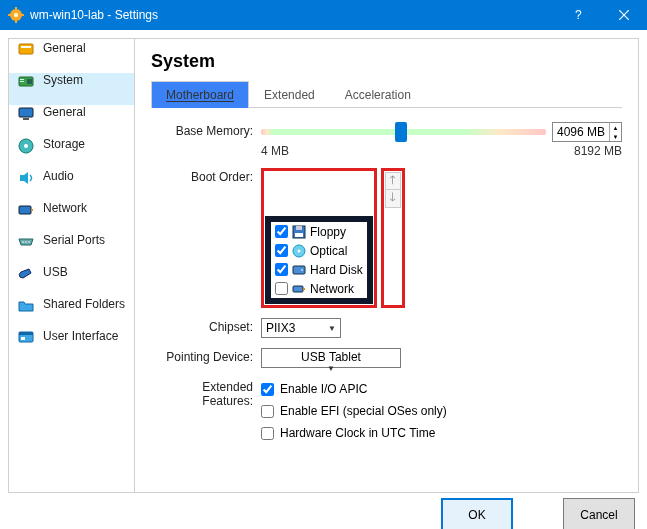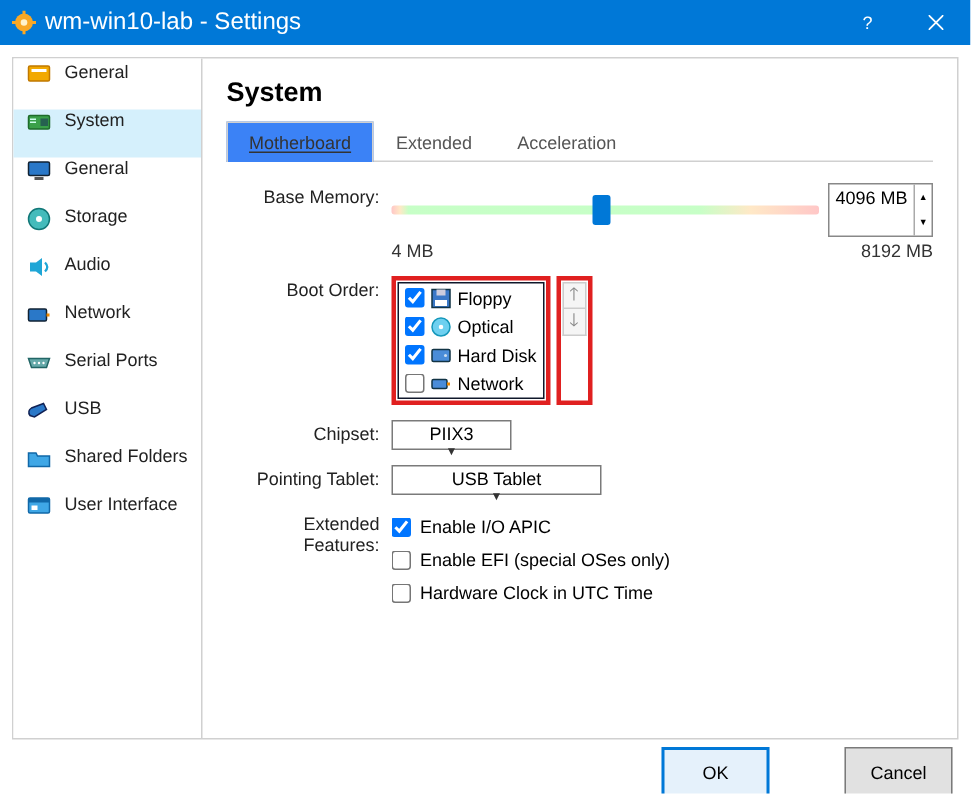--- a/index.html
+++ b/index.html
@@ -1,20 +1,20 @@
 <!DOCTYPE html>
 <html><head>
 <meta charset="utf-8">
 <style>
 * { box-sizing: border-box; margin: 0; padding: 0; font-family: "Segoe UI", Tahoma, sans-serif; font-size: 12px; }
 body { background: #fff; width: 647px; height: 529px; overflow: hidden; }
 
 .titlebar { background: #0078d7; color: #fff; height: 30px; display: flex; align-items: center; padding: 0 0 0 8px; }
 .titlebar .tb-icon { width: 16px; height: 16px; margin-right: 6px; }
-.titlebar .tb-title { flex: 1; font-size: 16px; }
+.titlebar .tb-title { flex: 1; font-size: 12px; }
 .titlebar .tb-btn { width: 46px; height: 30px; display: flex; align-items: center; justify-content: center; color: #fff; }
 
 .content { display: flex; height: calc(100% - 30px - 44px); border: 1px solid #d0d0d0; margin: 8px 8px 0 8px; }
 
 .sidebar { width: 126px; border-right: 1px solid #d0d0d0; background: #fff; padding: 2px 0; }
 .side-item { display: flex; align-items: flex-start; height: 32px; padding: 0 8px; gap: 8px; color: #222; cursor: default; }
 .side-item.selected { background: #d5f0fc; }
 .side-item .si-icon { width: 18px; height: 18px; flex: 0 0 18px; display:flex; align-items:center; justify-content:center;}
 
 .main { flex: 1; padding: 8px 16px 8px 16px; overflow: hidden; }
@@ -29,27 +29,27 @@
 .row .lbl { width: 110px; text-align: right; padding-right: 8px; padding-top: 2px; color: #222; }
 .row .val { flex: 1; }
 
 .slider-wrap { display: flex; align-items: center; gap: 6px; }
 .slider-track { position: relative; height: 18px; flex: 1; }
 .slider-grad { height: 6px; width: 100%; background: linear-gradient(to right,
   #ffb4b4 0%, #ffe1b4 2%, #b4ffb4 4%, #b4ffb4 72%, #ffe1b4 84%, #ffb4b4 100%);
   border-radius: 2px; margin-top: 6px; opacity:0.75;}
 .slider-thumb { position: absolute; top: -1px; width: 12px; height: 20px; background: #0078d7; border-radius: 2px; left: 49%; transform: translateX(-50%); }
 .slider-labels { display: flex; justify-content: space-between; font-size: 11px; color: #333; margin-top: 2px; }
-.memspin { width: 70px; border: 1px solid #888; padding: 2px 14px 2px 4px; height:36px; position:relative;}
+.memspin { width: 70px; border: 1px solid #888; padding: 2px 14px 2px 4px; height:20px; position:relative;}
 .spin-btns { position:absolute; right:0; top:0; bottom:0; width:12px; border-left:1px solid #aaa; display:flex; flex-direction:column;}
 .spin-btns div{flex:1; font-size:6px; display:flex; align-items:center; justify-content:center;}
 
 .boot-box { display: flex; gap: 4px; }
 .boot-list { border: 3px solid #e02020; padding: 1px; }
-.boot-inner { border: 1px solid #0f172a; }
+.boot-inner { border: 6px solid #0f172a; margin-top: 44px; }
 .boot-item { display: flex; align-items: center; height: 19px; padding: 0 4px; gap: 4px; }
 .boot-item input { margin: 0; }
 .boot-item .bi-icon { width: 14px; height: 14px; display:flex; align-items:center; justify-content:center;}
 .boot-arrows { border: 3px solid #e02020; padding: 1px; display:flex; flex-direction:column; }
 .boot-arrow { width: 16px; height: 18px; border: 1px solid #ccc; display: flex; align-items: center; justify-content: center; background:#f5f5f5; color:#888;}
 .boot-arrow + .boot-arrow { border-top: none; }
 
 select, .combo { border: 1px solid #7a7a7a; height: 20px; padding: 1px 4px; background: #fff; font-size:12px;}
 .combo { display:flex; align-items:center; justify-content:space-between; }
 .combo .cv { color:#000; }
@@ -275,29 +275,29 @@
             <div class="boot-arrow">🡑</div>
             <div class="boot-arrow">🡓</div>
           </div>
         </div>
       </div>
     </div>
 
     <div class="row">
       <div class="lbl">Chipset:</div>
       <div class="val">
-        <div class="combo" style="width:80px;flex-direction:column;">
+        <div class="combo" style="width:80px;">
           <span class="cv">PIIX3</span>
           <span class="carrow">▼</span>
         </div>
       </div>
     </div>
 
     <div class="row">
-      <div class="lbl">Pointing Tablet:</div>
+      <div class="lbl">Pointing Device:</div>
       <div class="val">
         <div class="combo" style="width:140px;flex-direction:column;">
           <span class="cv">USB Tablet</span>
           <span class="carrow">▼</span>
         </div>
       </div>
     </div>
 
     <div class="row">
       <div class="lbl">Extended Features:</div>

